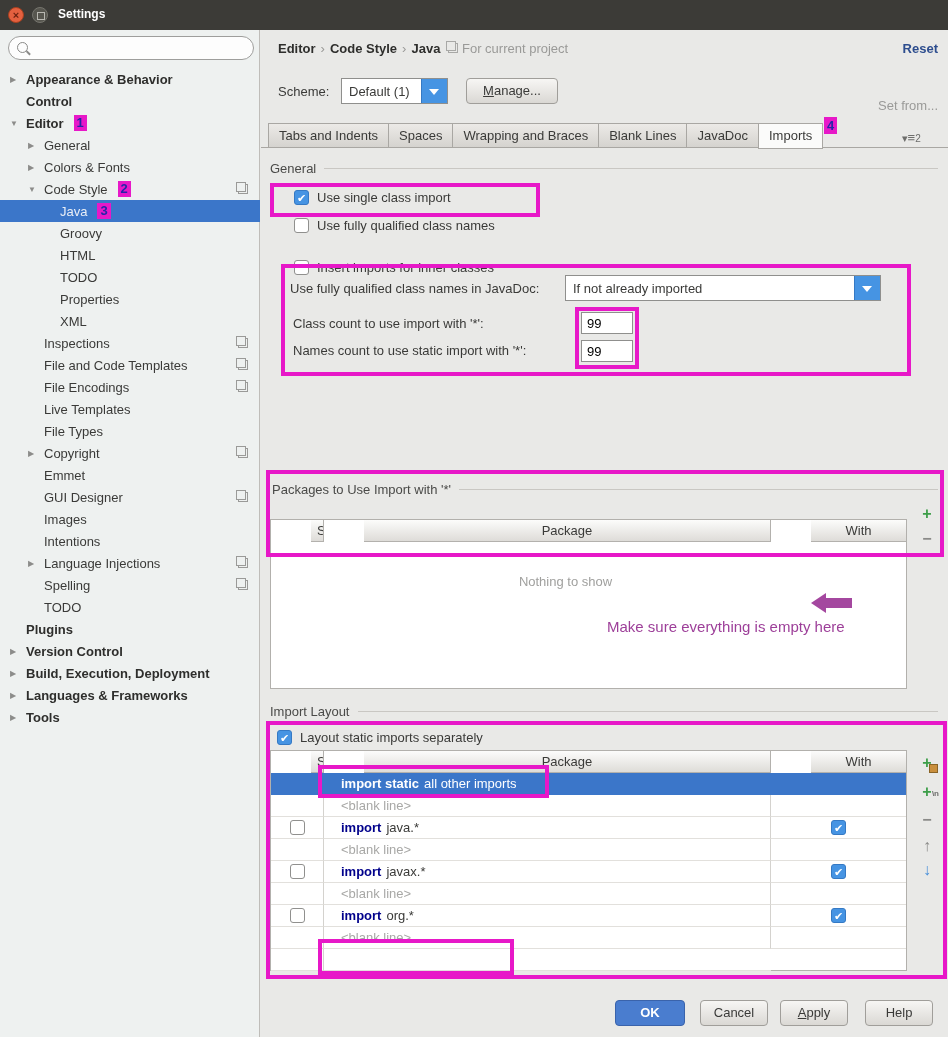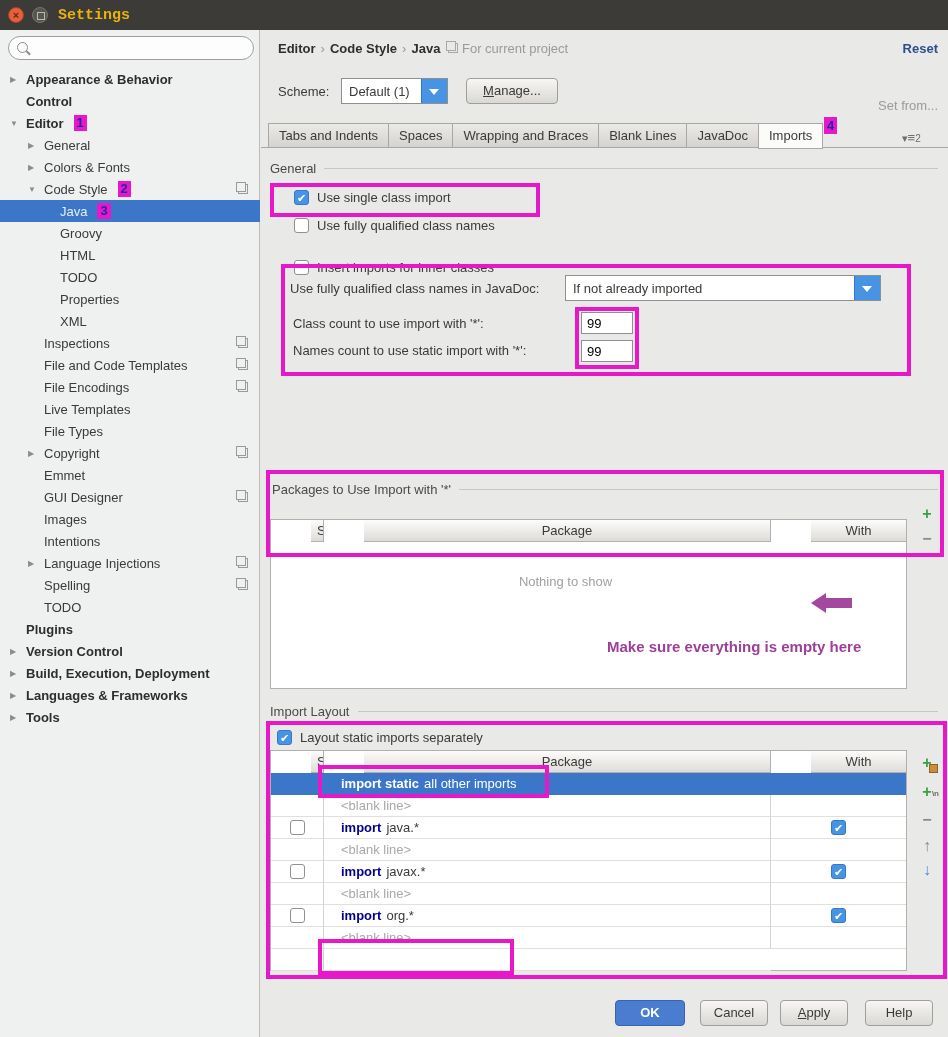--- a/index.html
+++ b/index.html
@@ -6,21 +6,21 @@
   #window{position:relative;width:948px;height:1037px;background:#e9e9e7;
     font-family:"Liberation Sans",sans-serif;font-size:13px;color:#3a3a38;overflow:hidden;}
   
   .titlebar{position:absolute;left:0;top:0;width:948px;height:30px;background:#3c3b37;}
   .tb-close{position:absolute;left:8px;top:7px;width:16px;height:16px;border-radius:50%;
     background:#e4603f;border:1px solid #a8401f;color:#6e2211;font-size:11px;font-weight:bold;
     text-align:center;line-height:15px;box-sizing:border-box;}
   .tb-max{position:absolute;left:32px;top:7px;width:16px;height:16px;border-radius:50%;
     background:#57564f;border:1px solid #76756e;box-sizing:border-box;}
   .tb-max::before{content:"";position:absolute;left:4px;top:4px;width:6px;height:6px;border:1px solid #b9b8b2;}
-  .tb-title{position:absolute;left:58px;top:7px;color:#eab308;font-weight:bold;font-size:15px;font-family:Liberation Mono, monospace;}
+  .tb-title{position:absolute;left:58px;top:7px;color:#ffffff;font-weight:bold;font-size:12px;}
   
   .sidebar{position:absolute;left:0;top:30px;width:260px;height:1007px;background:#eef1f0;
     border-right:1px solid #bfbdb9;box-sizing:border-box;}
   .search{position:absolute;left:8px;top:6px;width:246px;height:24px;border:1px solid #9e9e9c;
     border-radius:12px;background:#fdfdfd;box-sizing:border-box;}
   .search input{position:absolute;left:26px;top:2px;width:210px;height:18px;border:none;outline:none;
     background:transparent;font:13px "Liberation Sans",sans-serif;}
   .mag{position:absolute;left:8px;top:5px;width:9px;height:9px;border:1.5px solid #8a8a88;border-radius:50%;}
   .mag::after{content:"";position:absolute;left:8px;top:9px;width:5px;height:1.5px;background:#8a8a88;transform:rotate(45deg);}
   .tree{position:absolute;left:0;top:38px;width:260px;}
@@ -103,21 +103,21 @@
   .ticon{position:absolute;width:22px;height:22px;text-align:center;font-size:16px;line-height:20px;cursor:pointer;}
   .green{color:#3d9e49;font-weight:bold;}
   .gray{color:#8a8a88;font-weight:bold;}
   .blue{color:#4a90d9;font-weight:bold;}
   .ticon .mini{position:absolute;font-size:8px;right:-1px;bottom:0;color:#6e6e6c;}
   .ticon .minibox{position:absolute;right:0;bottom:2px;width:7px;height:7px;background:#c98f3d;border:1px solid #8a6426;}
   
   .ann{position:absolute;border:4px solid #e718c8;pointer-events:none;z-index:5;}
   .ann-badge{position:absolute;background:#e718c8;color:#2525a8;font-weight:bold;font-size:13px;
     line-height:17px;padding:0 3px;z-index:6;pointer-events:none;}
-  .note-text{position:absolute;color:#9d3f99;font-weight:bold;font-size:15px;z-index:6;margin-top:20px;}
+  .note-text{position:absolute;color:#9d3f99;font-weight:normal;font-size:15px;z-index:6;}
   .note-arrow{position:absolute;width:26px;height:10px;background:#a4479f;z-index:6;}
   .note-arrow::before{content:"";position:absolute;left:-15px;top:-5px;border:10px solid transparent;
     border-right:15px solid #a4479f;border-left:none;}
   
   .fbtn{position:absolute;top:1000px;height:26px;box-sizing:border-box;border:1px solid #a09e9a;border-radius:4px;
     background:linear-gradient(#f7f6f4,#dad8d4);text-align:center;line-height:24px;cursor:pointer;}
   .fbtn.primary{background:#4a7dcf;border-color:#3a63ab;color:#fff;font-weight:bold;}
 </style>
 </head>
 <body>

